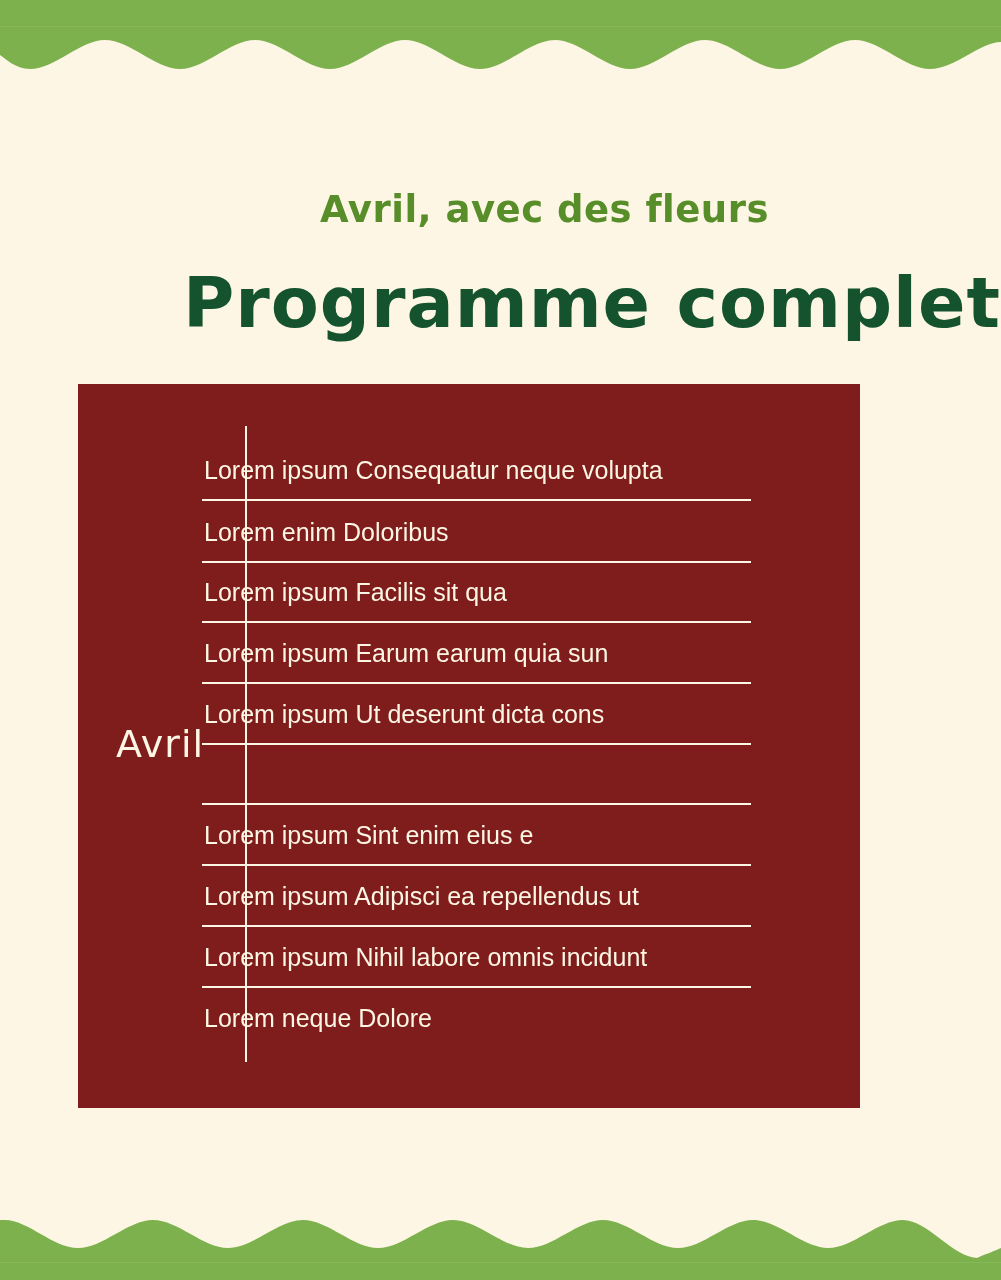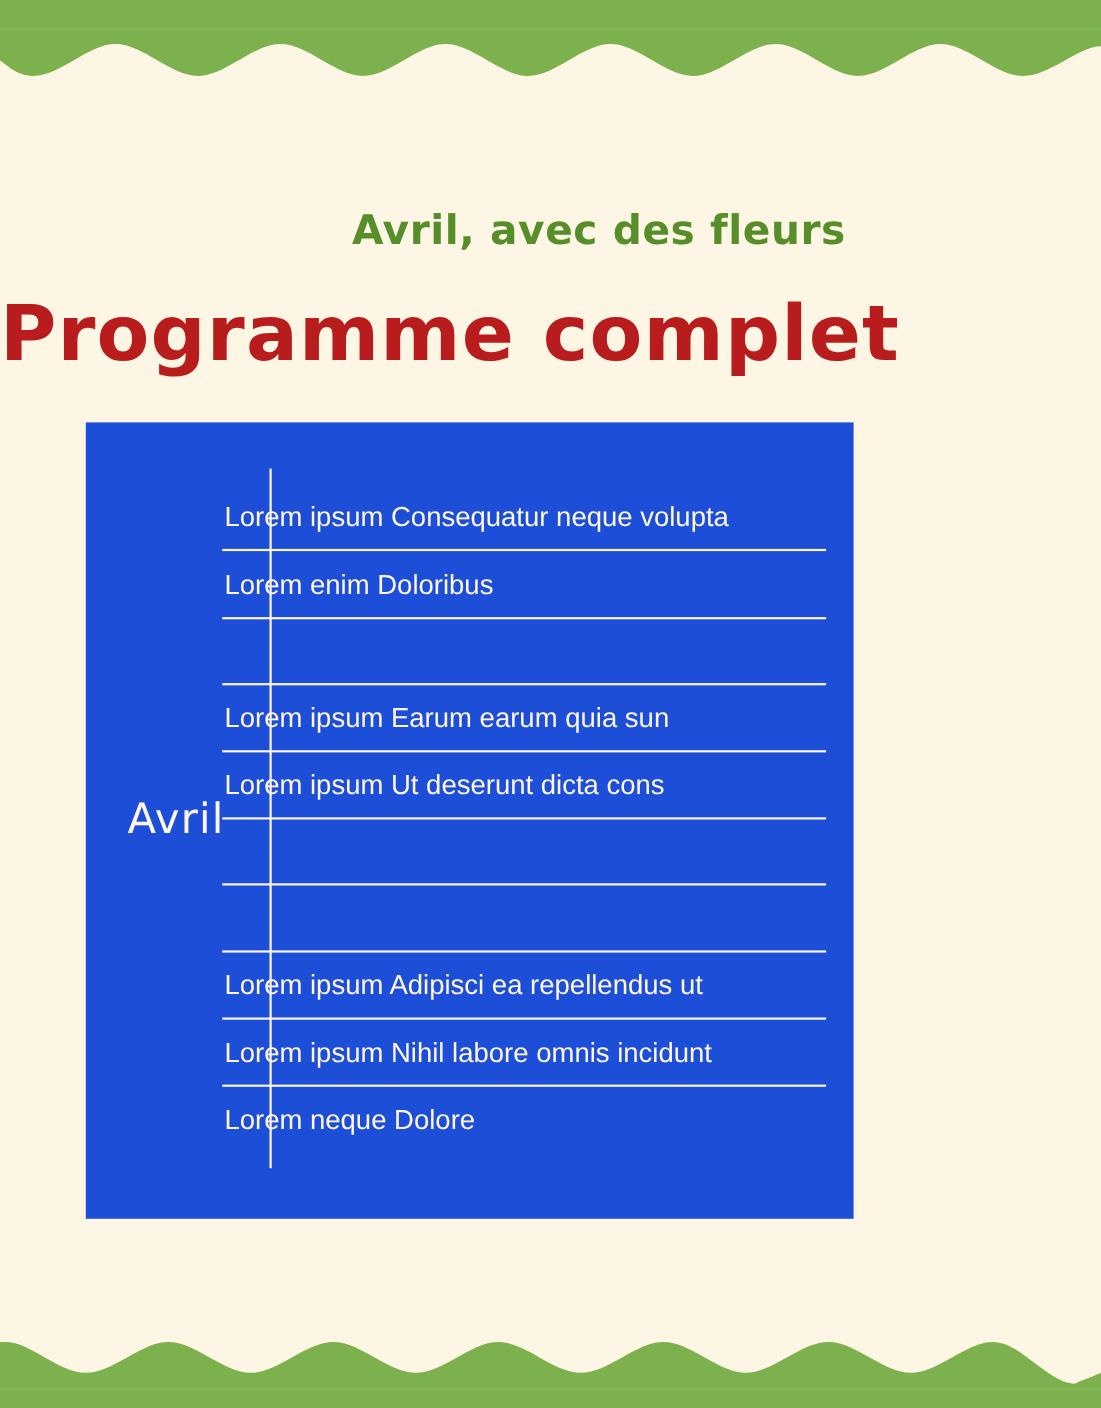--- a/index.html
+++ b/index.html
@@ -7,27 +7,27 @@
   body { background: #fdf6e4; position: relative; font-family: "Liberation Sans", sans-serif; }
   .wave { position: absolute; left: 0; width: 1001px; }
   .wave-top { top: 0; height: 80px; }
   .wave-bottom { top: 1200px; height: 80px; }
   .subtitle {
     position: absolute; left: 0; width: 1001px; top: 188px; text-align: center;
     font-family: "DejaVu Sans", sans-serif; font-weight: bold; font-size: 37px;
     color: #578e2a; letter-spacing: 0.5px; margin-left: 44px;
   }
   .title {
-    position: absolute; left: 0; width: 1001px; top: 262px; text-align: left;
+    position: absolute; left: 0; width: 1001px; top: 262px; text-align: right;
     font-family: "DejaVu Sans", sans-serif; font-weight: bold; font-size: 70px;
-    color: #b91c1c; letter-spacing: 1px;
+    color: #14532d; letter-spacing: 1px;
   }
   .panel {
-    position: absolute; left: 78px; top: 384px; width: 698px; height: 724px;
-    background: #1d4ed8;
+    position: absolute; left: 78px; top: 384px; width: 782px; height: 724px;
+    background: #7f1d1d;
     text-align: center;
   }
   .month {
     position: absolute; left: 38px; top: 338px; font-family: "DejaVu Sans", sans-serif;
     font-size: 38px; color: #fdf6e4; letter-spacing: 1px;
   }
   .divider-v {
     position: absolute; left: 167px; top: 42px; width: 2px; height: 636px; background: #fdf6e4;
   }
   .items { position: absolute; left: 202px; top: 456px; width: 549px; }
@@ -66,34 +66,36 @@
 <div class="items">
   <div class="item" style="top:0px">
     <span class="item-text">Lorem ipsum Consequatur neque volupta</span>
     <div class="item-line"></div>
   </div>
   <div class="item" style="top:62px">
     <span class="item-text">Lorem enim Doloribus</span>
     <div class="item-line"></div>
   </div>
   <div class="item" style="top:122px">
+    <span class="item-text">Lorem ipsum Facilis sit qua</span>
     <div class="item-line"></div>
   </div>
   <div class="item" style="top:183px">
     <span class="item-text">Lorem ipsum Earum earum quia sun</span>
     <div class="item-line"></div>
   </div>
   <div class="item" style="top:244px">
     <span class="item-text">Lorem ipsum Ut deserunt dicta cons</span>
     <div class="item-line"></div>
   </div>
   <div class="item" style="top:304px">
     <div class="item-line"></div>
   </div>
   <div class="item" style="top:365px">
+    <span class="item-text">Lorem ipsum Sint enim eius e</span>
     <div class="item-line"></div>
   </div>
   <div class="item" style="top:426px">
     <span class="item-text">Lorem ipsum Adipisci ea repellendus ut</span>
     <div class="item-line"></div>
   </div>
   <div class="item" style="top:487px">
     <span class="item-text">Lorem ipsum Nihil labore omnis incidunt</span>
     <div class="item-line"></div>
   </div>

